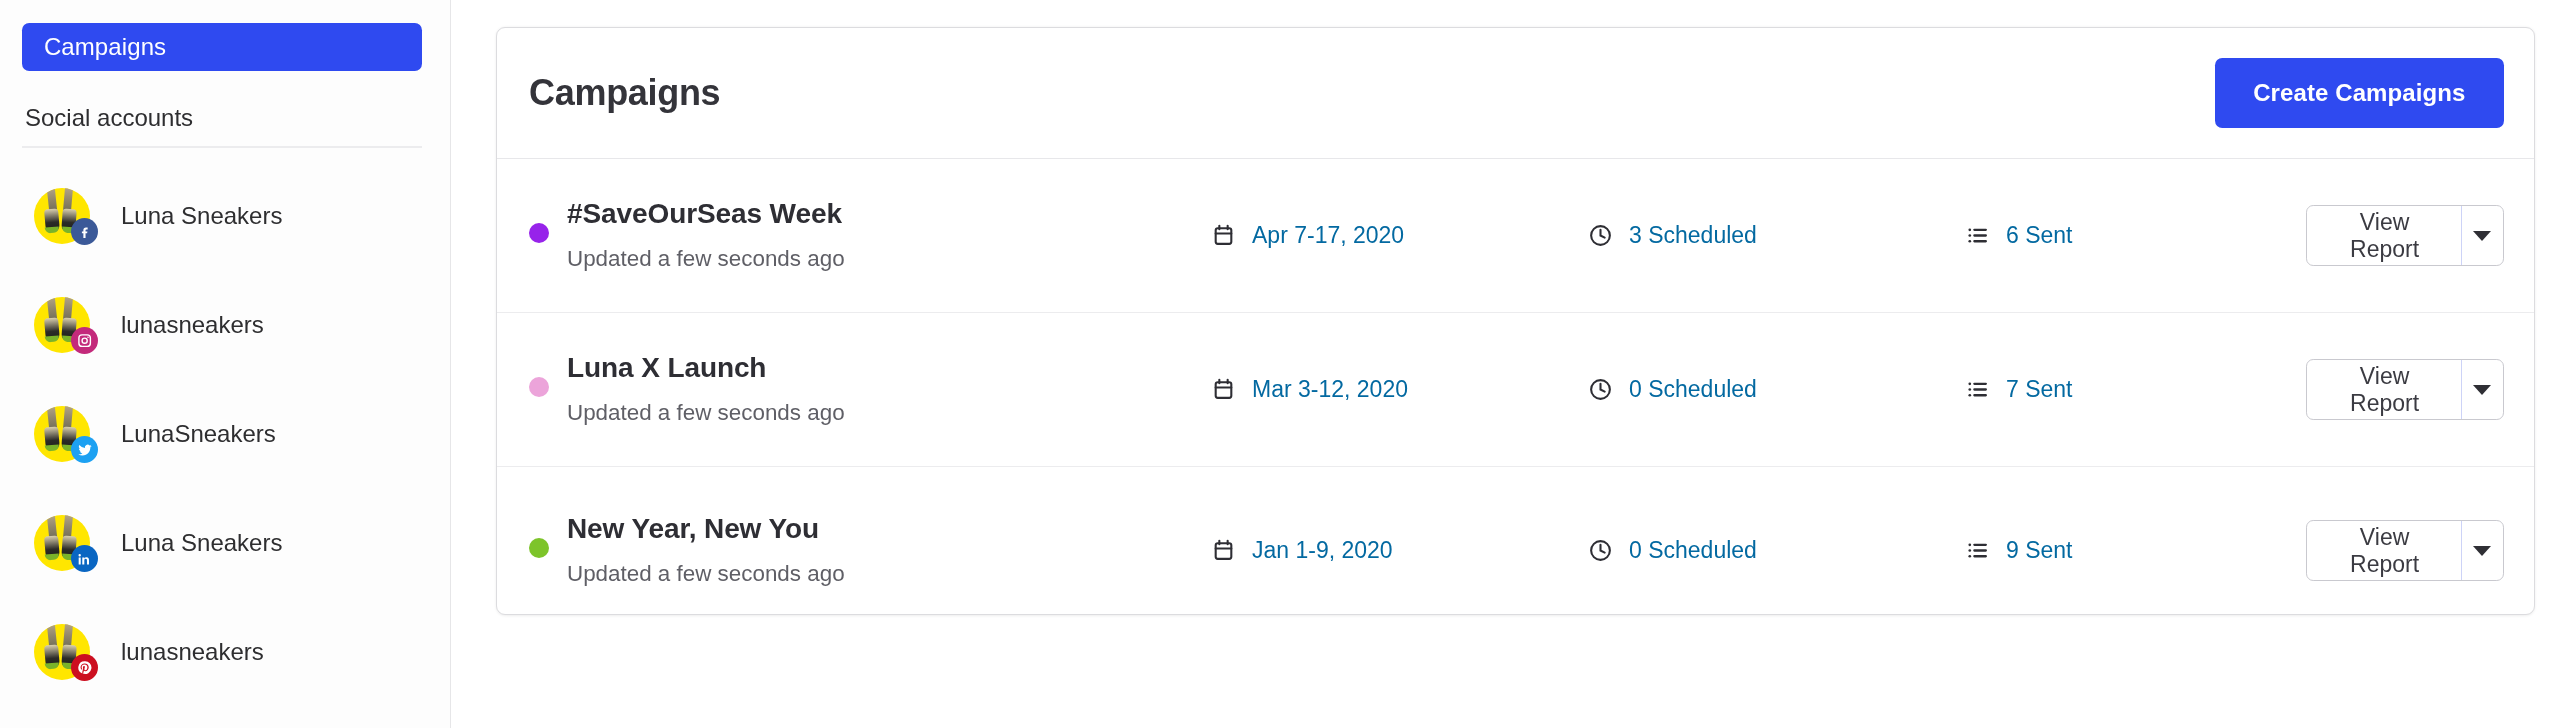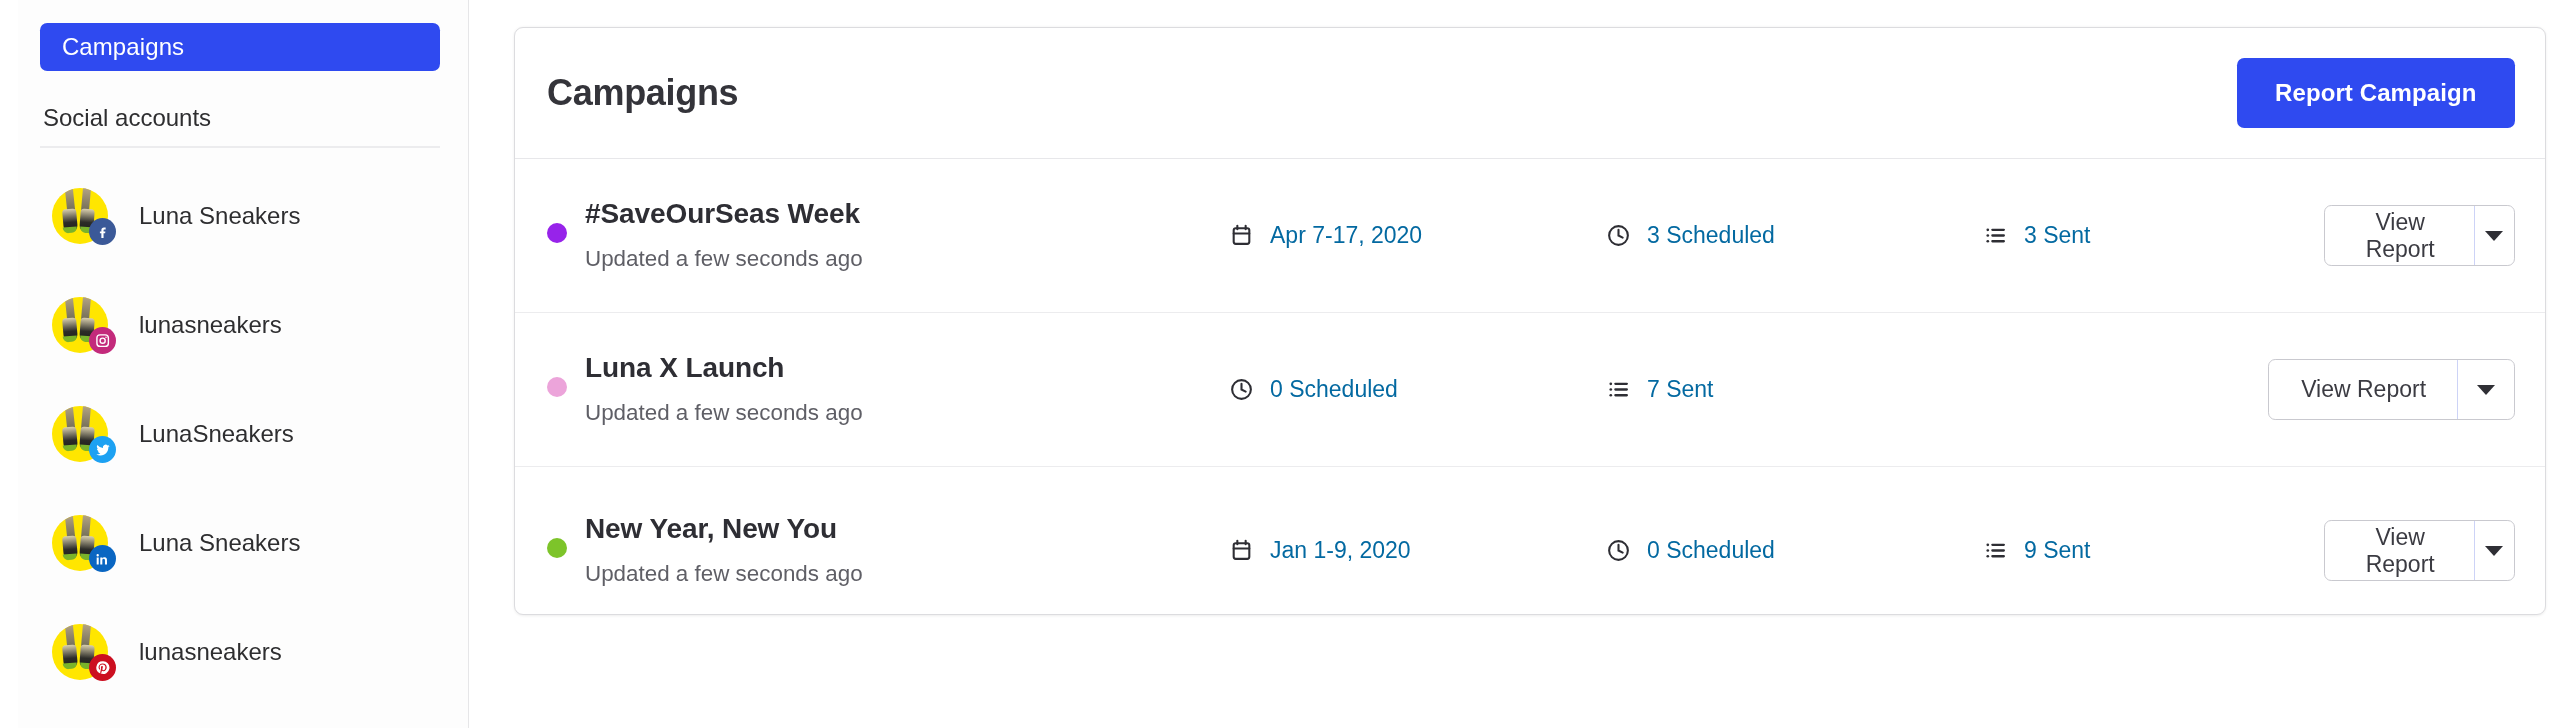--- a/index.html
+++ b/index.html
@@ -2,21 +2,21 @@
 <html style="font-size:14.4px"><head>
 <meta charset="utf-8">
 <style>
   * { box-sizing: border-box; margin: 0; padding: 0; }
   html, body {
     width: 2576px; height: 729px;
     background: #ffffff;
     font-family: "Liberation Sans", sans-serif;
     overflow: hidden;
   }
-  .app { position: relative; width: 2576px; height: 729px; display: flex; padding-left: 18px; }
+  .app { position: relative; width: 2576px; height: 729px; display: flex; }
 
   
   .sidebar {
     position: relative;
     width: 451px; height: 729px;
     background: #fdfdfd;
     border-right: 1.8px solid #e6e6e8;
     flex: 0 0 451px;
   }
   .nav-pill {
@@ -314,21 +314,21 @@
       </div>
 
     </div>
   </aside>
 
   <main class="main">
     <section class="card">
 
       <header class="card-header">
         <h1 class="card-title">Campaigns</h1>
-        <button class="create-btn">Report Campaign</button>
+        <button class="create-btn">Create Campaigns</button>
       </header>
 
       <div class="rows">
 
         <div class="campaign-row">
           <div class="row-title-cell">
             <span class="status-dot" style="background:#9723ea"></span>
             <div class="campaign-name">#SaveOurSeas Week</div>
             <div class="campaign-sub">Updated a few seconds ago</div>
           </div>
@@ -356,35 +356,46 @@
             <span class="meta-icon">
               <svg width="25" height="25" viewBox="0 0 24 24" fill="none" stroke="#2e2e34" stroke-width="2.2" stroke-linecap="round">
                 <line x1="9" y1="6.5" x2="20" y2="6.5"></line>
                   <line x1="9" y1="12" x2="20" y2="12"></line>
                   <line x1="9" y1="17.5" x2="20" y2="17.5"></line>
                 <circle cx="4.6" cy="6.5" r="1.3" fill="#2e2e34" stroke="none"></circle>
                   <circle cx="4.6" cy="12" r="1.3" fill="#2e2e34" stroke="none"></circle>
                   <circle cx="4.6" cy="17.5" r="1.3" fill="#2e2e34" stroke="none"></circle>
               </svg>
             </span>
-            <span>3 Sent</span>
+            <span>6 Sent</span>
           </div>
           <div class="report-group">
             <button class="report-btn">View Report</button>
             <button class="report-caret">
               <span class="caret"></span>
             </button>
           </div>
         </div>
 
         <div class="campaign-row">
           <div class="row-title-cell">
             <span class="status-dot" style="background:#eca4da"></span>
             <div class="campaign-name">Luna X Launch</div>
             <div class="campaign-sub">Updated a few seconds ago</div>
+          </div>
+          <div class="meta-cell meta-date">
+            <span class="meta-icon">
+              <svg width="25" height="25" viewBox="0 0 24 24" fill="none" stroke="#2e2e34" stroke-width="2" stroke-linecap="round">
+                <rect x="4.5" y="5" width="15" height="15" rx="2"></rect>
+                  <line x1="8" y1="2.6" x2="8" y2="6"></line>
+                  <line x1="16" y1="2.6" x2="16" y2="6"></line>
+                  <line x1="4.5" y1="10" x2="19.5" y2="10"></line>
+              </svg>
+            </span>
+            <span>Mar 3-12, 2020</span>
           </div>
           <div class="meta-cell meta-sched">
             <span class="meta-icon">
               <svg width="25" height="25" viewBox="0 0 24 24" fill="none" stroke="#2e2e34" stroke-width="2" stroke-linecap="round">
                 <circle cx="12" cy="12" r="9"></circle>
                   <polyline points="12,6.5 12,12 16,14"></polyline>
               </svg>
             </span>
             <span>0 Scheduled</span>
           </div>

